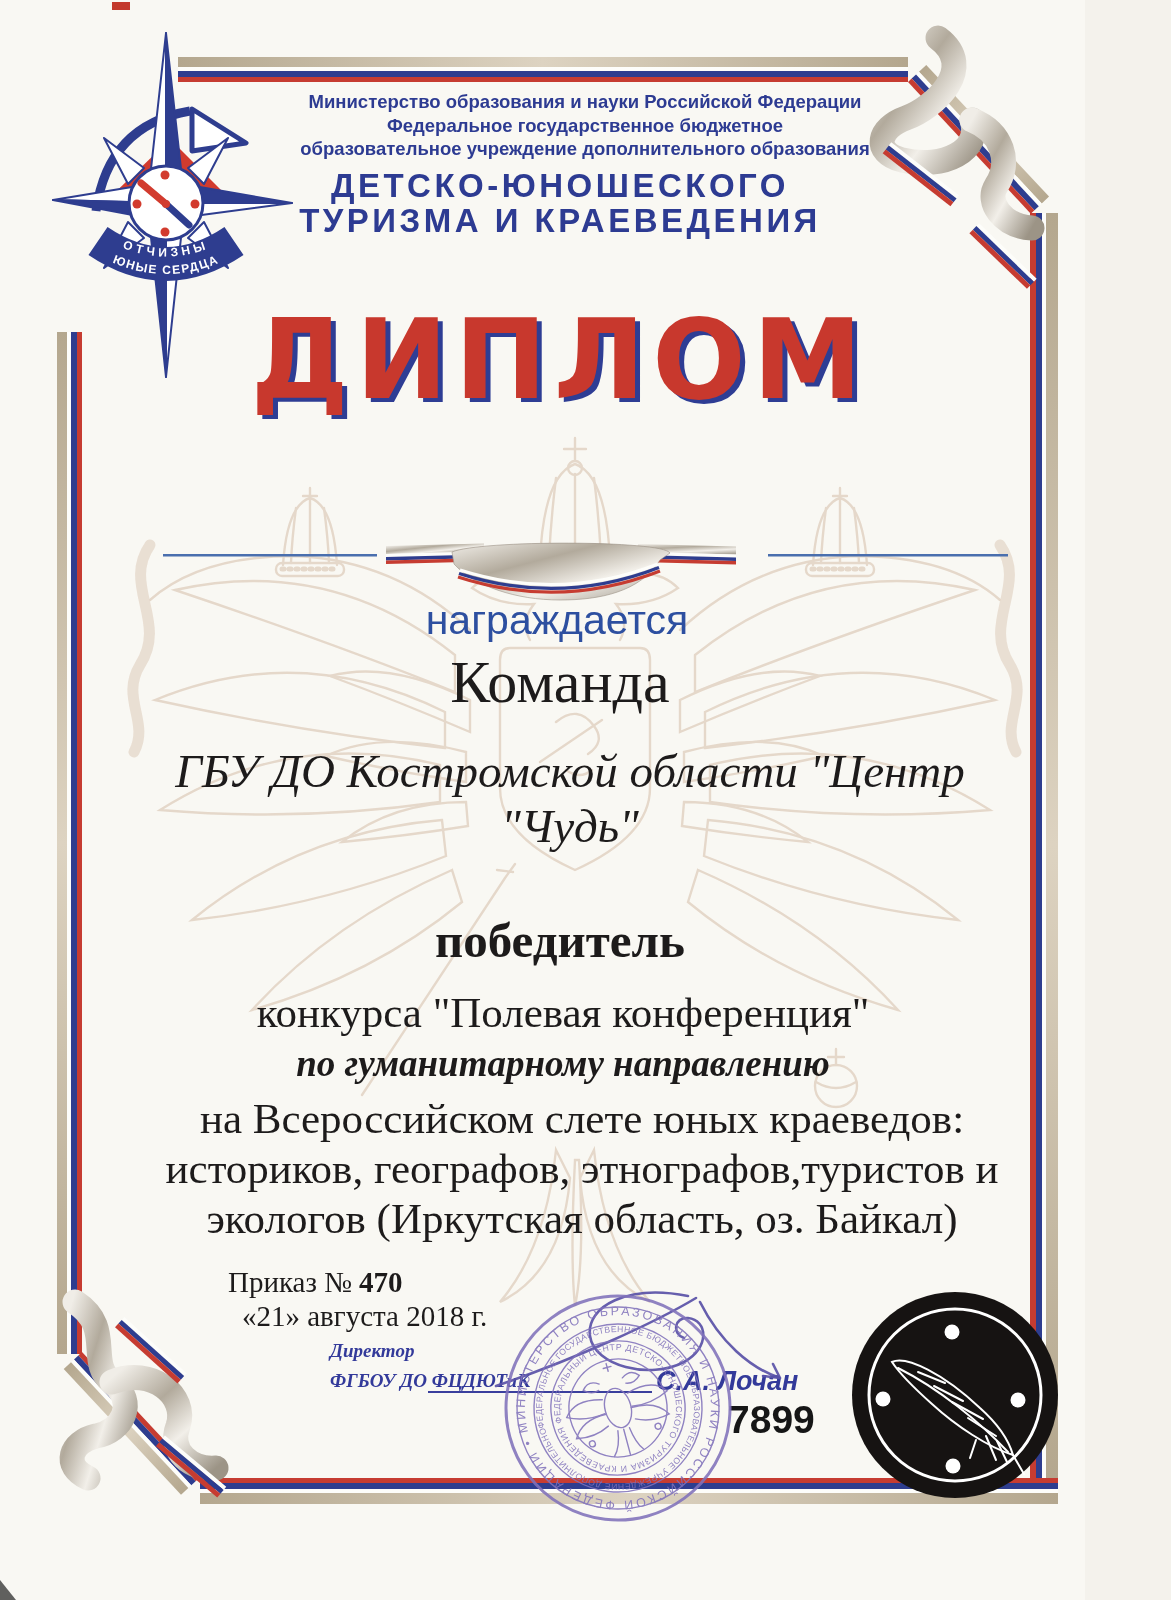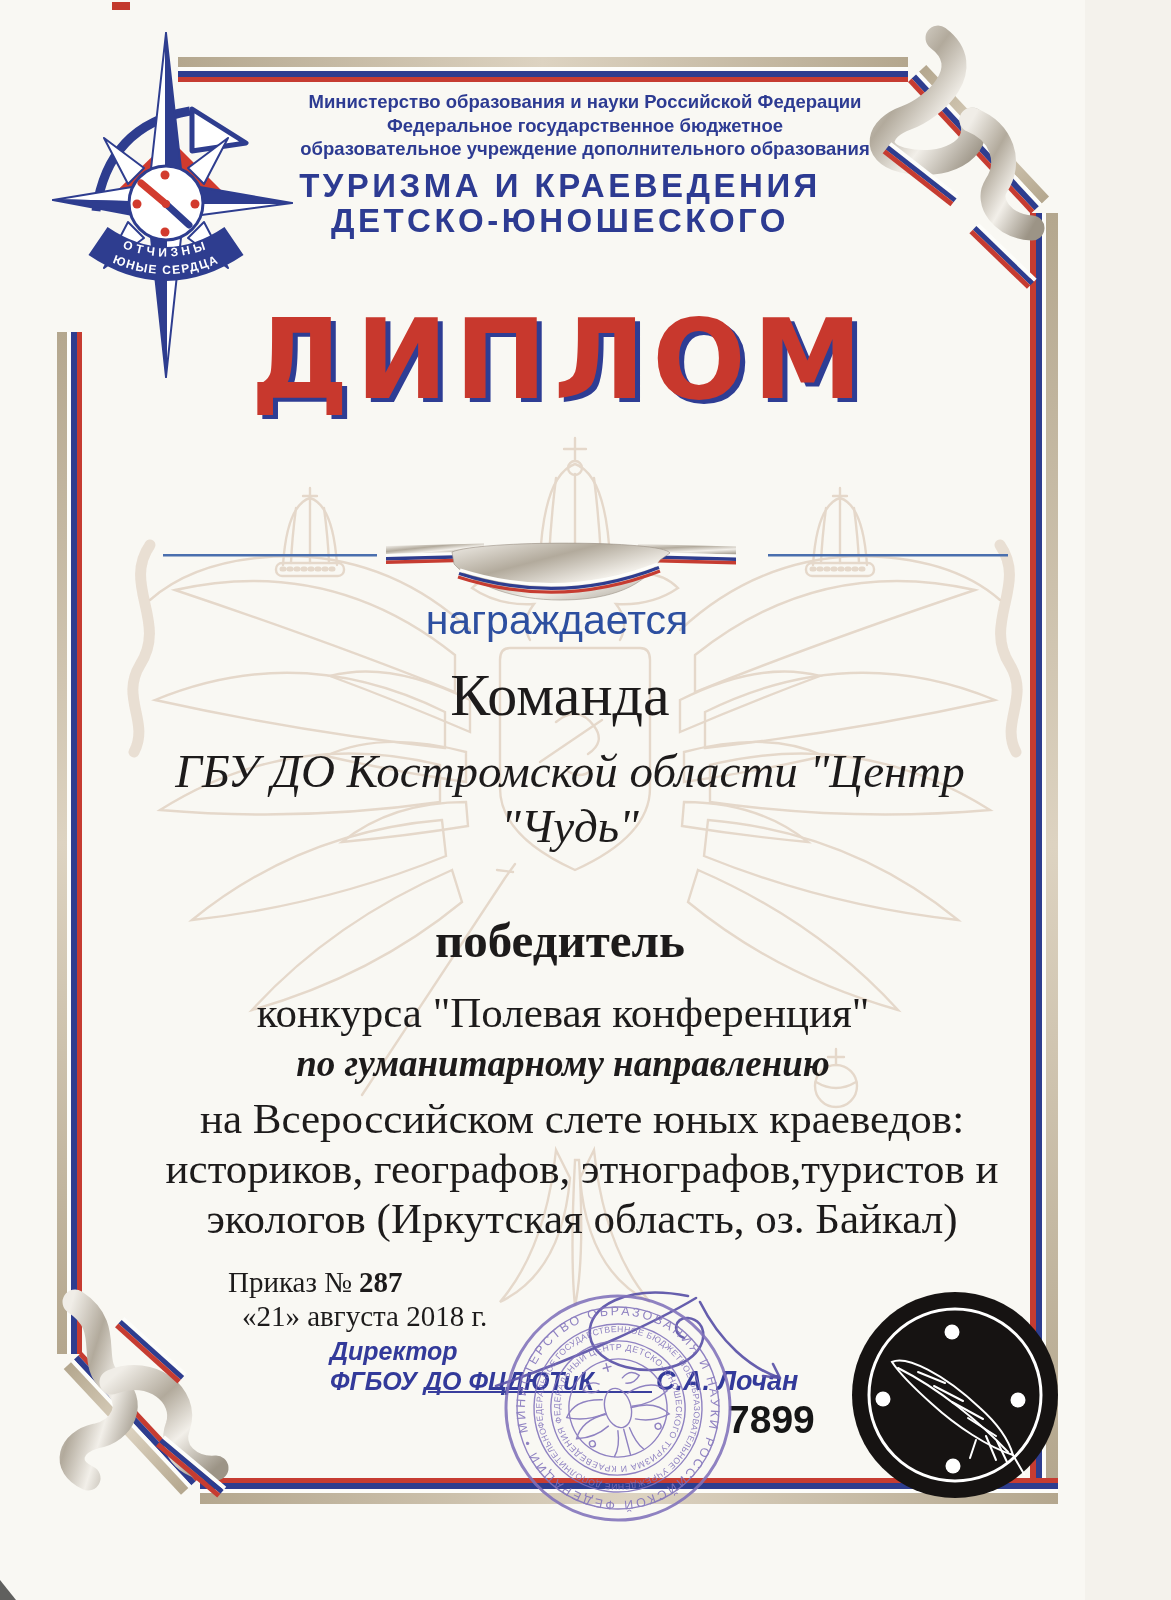--- a/index.html
+++ b/index.html
@@ -8,31 +8,31 @@
   .abs{position:absolute;}
   .ctr{transform:translateX(-50%);text-align:center;white-space:nowrap;}
   .sans{font-family:"Liberation Sans",sans-serif;}
   .ministry{top:90px;left:585px;font-size:18.5px;font-weight:bold;color:#2d3b92;line-height:23.5px;}
   .fedcenter{top:168px;left:560px;font-size:33px;font-weight:bold;color:#2d3b92;
              letter-spacing:3.5px;line-height:35px;}
   .title{top:300px;left:560px;font-family:"DejaVu Sans",sans-serif;font-weight:bold;
          font-size:110px;letter-spacing:7px;color:#c8382d;line-height:120px;
          text-shadow:5px 4px 0 #2e3d94;}
   .awarded{top:597px;left:557px;font-family:"Liberation Sans",sans-serif;font-size:41px;color:#2d4fa0;}
-  .recipient{top:648px;left:560px;font-size:60px;margin-top:13px;}
+  .recipient{top:648px;left:560px;font-size:60px;}
   .orgname{top:744px;left:570px;font-size:47px;font-style:italic;line-height:55px;}
   .result{top:912px;left:560px;font-size:49px;font-weight:bold;}
   .contest{top:988px;left:563px;font-size:43px;}
   .direction{top:1042px;left:563px;font-size:37px;font-style:italic;font-weight:bold;}
   .eventblock{top:1094px;left:582px;font-size:43px;line-height:50px;}
   .orderno{top:1266px;left:228px;font-size:29px;}
   .orderno b{font-weight:bold;}
   .orderdate{top:1300px;left:242px;font-size:29px;}
-  .role{top:1336px;left:330px;font-family:Liberation Sans, sans-serif;font-style:italic;
-        font-weight:bold;font-size:25px;color:#333a9a;line-height:30px;}
+  .role{top:1336px;left:330px;font-family:Liberation Serif, serif;font-style:italic;
+        font-weight:bold;font-size:19px;color:#333a9a;line-height:30px;}
   .sigline{top:1391px;left:428px;width:224px;height:2px;background:#3a3f9d;}
   .signame{top:1366px;left:656px;font-family:"Liberation Sans",sans-serif;font-style:italic;
            font-weight:bold;font-size:27px;color:#333a9a;}
   .serial{top:1398px;left:728px;font-family:"Liberation Sans",sans-serif;font-weight:bold;
           font-size:39px;color:#161616;}
   .z0{z-index:0}.z1{z-index:1}.z2{z-index:2}.z3{z-index:3}
 </style>
 </head>
 <body>
 
@@ -277,22 +277,22 @@
       </text>
     </g>
   </svg>
 
   <div class="abs ctr ministry sans">
     <div>Министерство образования и науки Российской Федерации</div>
     <div>Федеральное государственное бюджетное</div>
     <div>образовательное учреждение дополнительного образования</div>
   </div>
   <div class="abs ctr fedcenter sans">
+    <div>ДЕТСКО-ЮНОШЕСКОГО</div>
     <div>ТУРИЗМА И КРАЕВЕДЕНИЯ</div>
-    <div>ДЕТСКО-ЮНОШЕСКОГО</div>
   </div>
 
   <div class="abs ctr title z1">ДИПЛОМ</div>
 
   <div class="abs ctr awarded z1">награждается</div>
   <div class="abs ctr recipient z1">Команда</div>
 
   <div class="abs ctr orgname z1">
     <div>ГБУ ДО Костромской области "Центр</div>
     <div>"Чудь"</div>
@@ -303,21 +303,21 @@
   <div class="abs ctr direction z1">по гуманитарному направлению</div>
 
   <div class="abs ctr eventblock z1">
     <div>на Всероссийском слете юных краеведов:</div>
     <div>историков, географов, этнографов,туристов и</div>
     <div>экологов (Иркутская область, оз. Байкал)</div>
   </div>
 
   <div class="abs orderno z1">
     <span>Приказ №</span>
-    <b>287</b>
+    <b>470</b>
   </div>
   <div class="abs orderdate z1">«21» августа 2018 г.</div>
 
   <div class="abs role z1">
     <div>Директор</div>
     <div>ФГБОУ ДО ФЦДЮТиК</div>
   </div>
   <div class="abs sigline z1"></div>
   <div class="abs signame z1">С.А. Лочан</div>
   <div class="abs serial z1">7899</div>

